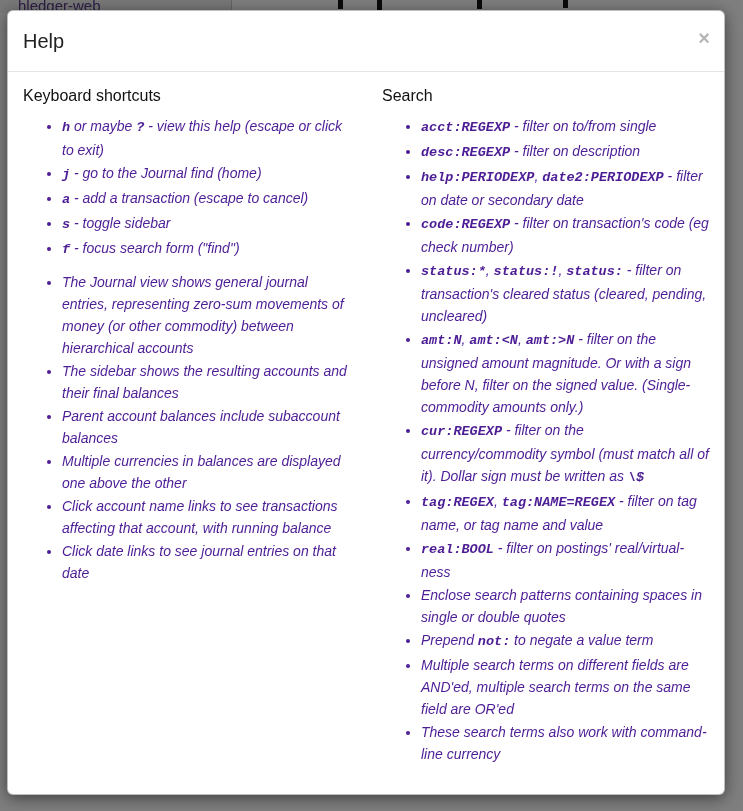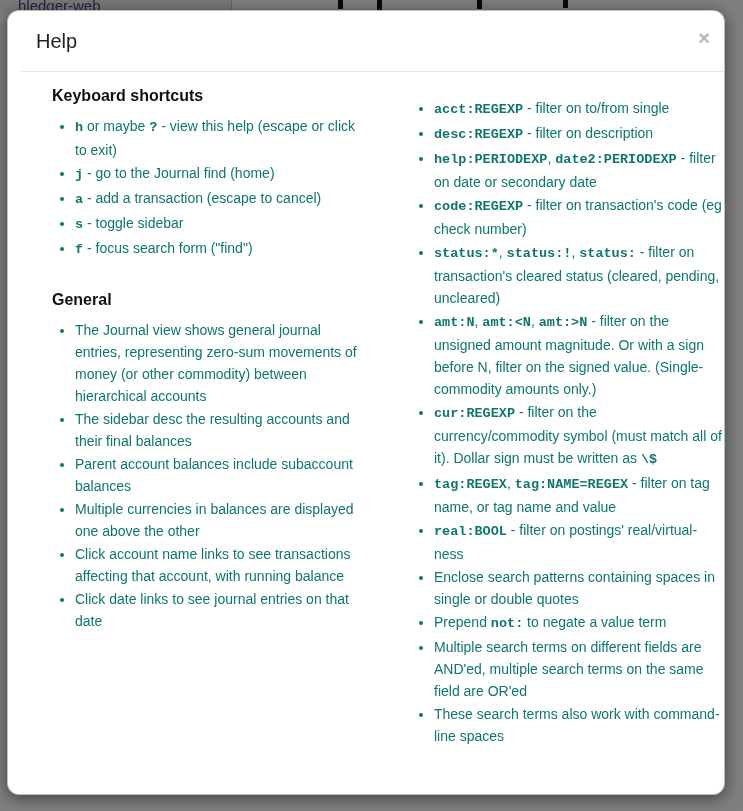--- a/index.html
+++ b/index.html
@@ -22,39 +22,39 @@
   .frag { position:absolute; top:0; width:5px; background:#141414; }
   .f1 { left:338px; height:9px; }
   .f2 { left:377px; height:10px; }
   .f3 { left:477px; height:9px; }
   .f4 { left:563px; height:8px; }
   
   .overlay { position:absolute; inset:0; background:rgba(0,0,0,0.5); }
   
   .modal-box {
     position:absolute; left:7px; top:10px; width:718px; height:785px;
-    background:#ffffff; border:1px solid rgba(0,0,0,0.25); border-radius:12px;
-    box-shadow:0 3px 16px rgba(0,0,0,0.5); overflow:hidden;padding-left:13px;
+    background:#ffffff; border:1px solid rgba(0,0,0,0.25); border-radius:6px;
+    box-shadow:0 3px 16px rgba(0,0,0,0.5); overflow:hidden;
   }
   .modal-header {
     position:relative; height:61px; padding:16px 15px;
     border-bottom:1px solid #e5e5e5;
   }
   .modal-title { margin:0; font-size:20px; font-weight:400; color:#222; line-height:29px; }
   .close-btn {
     position:absolute; right:14px; top:17px; border:none; background:none;
     padding:0; font-size:20px; font-weight:700; color:#b5b5b5;
     line-height:1; cursor:pointer; font-family:"Liberation Sans", sans-serif;
   }
   .modal-body { display:flex; padding:15px 0 20px; }
   .help-col { width:359px; padding:0 15px; flex:0 0 auto; }
-  .section-heading { font-size:16px; font-weight:700; color:#111; margin:0 16px 10px; }
+  .section-heading { font-size:16px; font-weight:400; color:#111; margin:0 0 10px; }
   ul.help-list + .section-heading { margin-top:30px; }
   ul.help-list { margin:10px 0; padding:0 0 0 39px; list-style:disc; }
-  ul.help-list li { font-size:14px; line-height:22px; color:#0f766e; margin:0 0 1px; }
+  ul.help-list li { font-size:14px; line-height:22px; color:#4c1d95; margin:0 0 1px;font-style:italic; }
   .code {
     font-family:"Liberation Mono", "DejaVu Sans Mono", monospace;
     font-weight:700; font-size:13.5px; line-height:inherit;
   }
 </style>
 </head>
 <body>
 
 <div class="page">
   <div class="topbar">
@@ -79,41 +79,41 @@
   <div class="modal-body">
     <div class="help-col">
         <h4 class="section-heading">Keyboard shortcuts</h4>
         <ul class="help-list">
           <li><span class="code">h</span><span> or maybe </span><span class="code">?</span><span> - view this help (escape or click to exit)</span></li>
           <li><span class="code">j</span><span> - go to the Journal find (home)</span></li>
           <li><span class="code">a</span><span> - add a transaction (escape to cancel)</span></li>
           <li><span class="code">s</span><span> - toggle sidebar</span></li>
           <li><span class="code">f</span><span> - focus search form ("find")</span></li>
         </ul>
-        <h4 class="section-heading">General</h4>
         <ul class="help-list">
           <li><span>The Journal view shows general journal entries, representing zero-sum movements of money (or other commodity) between hierarchical accounts</span></li>
-          <li><span>The sidebar desc the resulting accounts and their final balances</span></li>
+          <li><span>The sidebar shows the resulting accounts and their final balances</span></li>
           <li><span>Parent account balances include subaccount balances</span></li>
           <li><span>Multiple currencies in balances are displayed one above the other</span></li>
           <li><span>Click account name links to see transactions affecting that account, with running balance</span></li>
           <li><span>Click date links to see journal entries on that date</span></li>
         </ul>
       </div>
     <div class="help-col">
+        <h4 class="section-heading">Search</h4>
         <ul class="help-list">
           <li><span class="code">acct:REGEXP</span><span> - filter on to/from single</span></li>
           <li><span class="code">desc:REGEXP</span><span> - filter on description</span></li>
           <li><span class="code">help:PERIODEXP</span><span>, </span><span class="code">date2:PERIODEXP</span><span> - filter on date or secondary date</span></li>
           <li><span class="code">code:REGEXP</span><span> - filter on transaction's code (eg check number)</span></li>
           <li><span class="code">status:*</span><span>, </span><span class="code">status:!</span><span>, </span><span class="code">status:</span><span> - filter on transaction's cleared status (cleared, pending, uncleared)</span></li>
           <li><span class="code">amt:N</span><span>, </span><span class="code">amt:&lt;N</span><span>, </span><span class="code">amt:&gt;N</span><span> - filter on the unsigned amount magnitude. Or with a sign before N, filter on the signed value. (Single-commodity amounts only.)</span></li>
           <li><span class="code">cur:REGEXP</span><span> - filter on the currency/commodity symbol (must match all of it). Dollar sign must be written as </span><span class="code">\$</span></li>
           <li><span class="code">tag:REGEX</span><span>, </span><span class="code">tag:NAME=REGEX</span><span> - filter on tag name, or tag name and value</span></li>
           <li><span class="code">real:BOOL</span><span> - filter on postings' real/virtual-ness</span></li>
           <li><span>Enclose search patterns containing spaces in single or double quotes</span></li>
           <li><span>Prepend </span><span class="code">not:</span><span> to negate a value term</span></li>
           <li><span>Multiple search terms on different fields are AND'ed, multiple search terms on the same field are OR'ed</span></li>
-          <li><span>These search terms also work with command-line spaces</span></li>
+          <li><span>These search terms also work with command-line currency</span></li>
         </ul>
       </div>
   </div>
 </div>
 
 </body></html>

